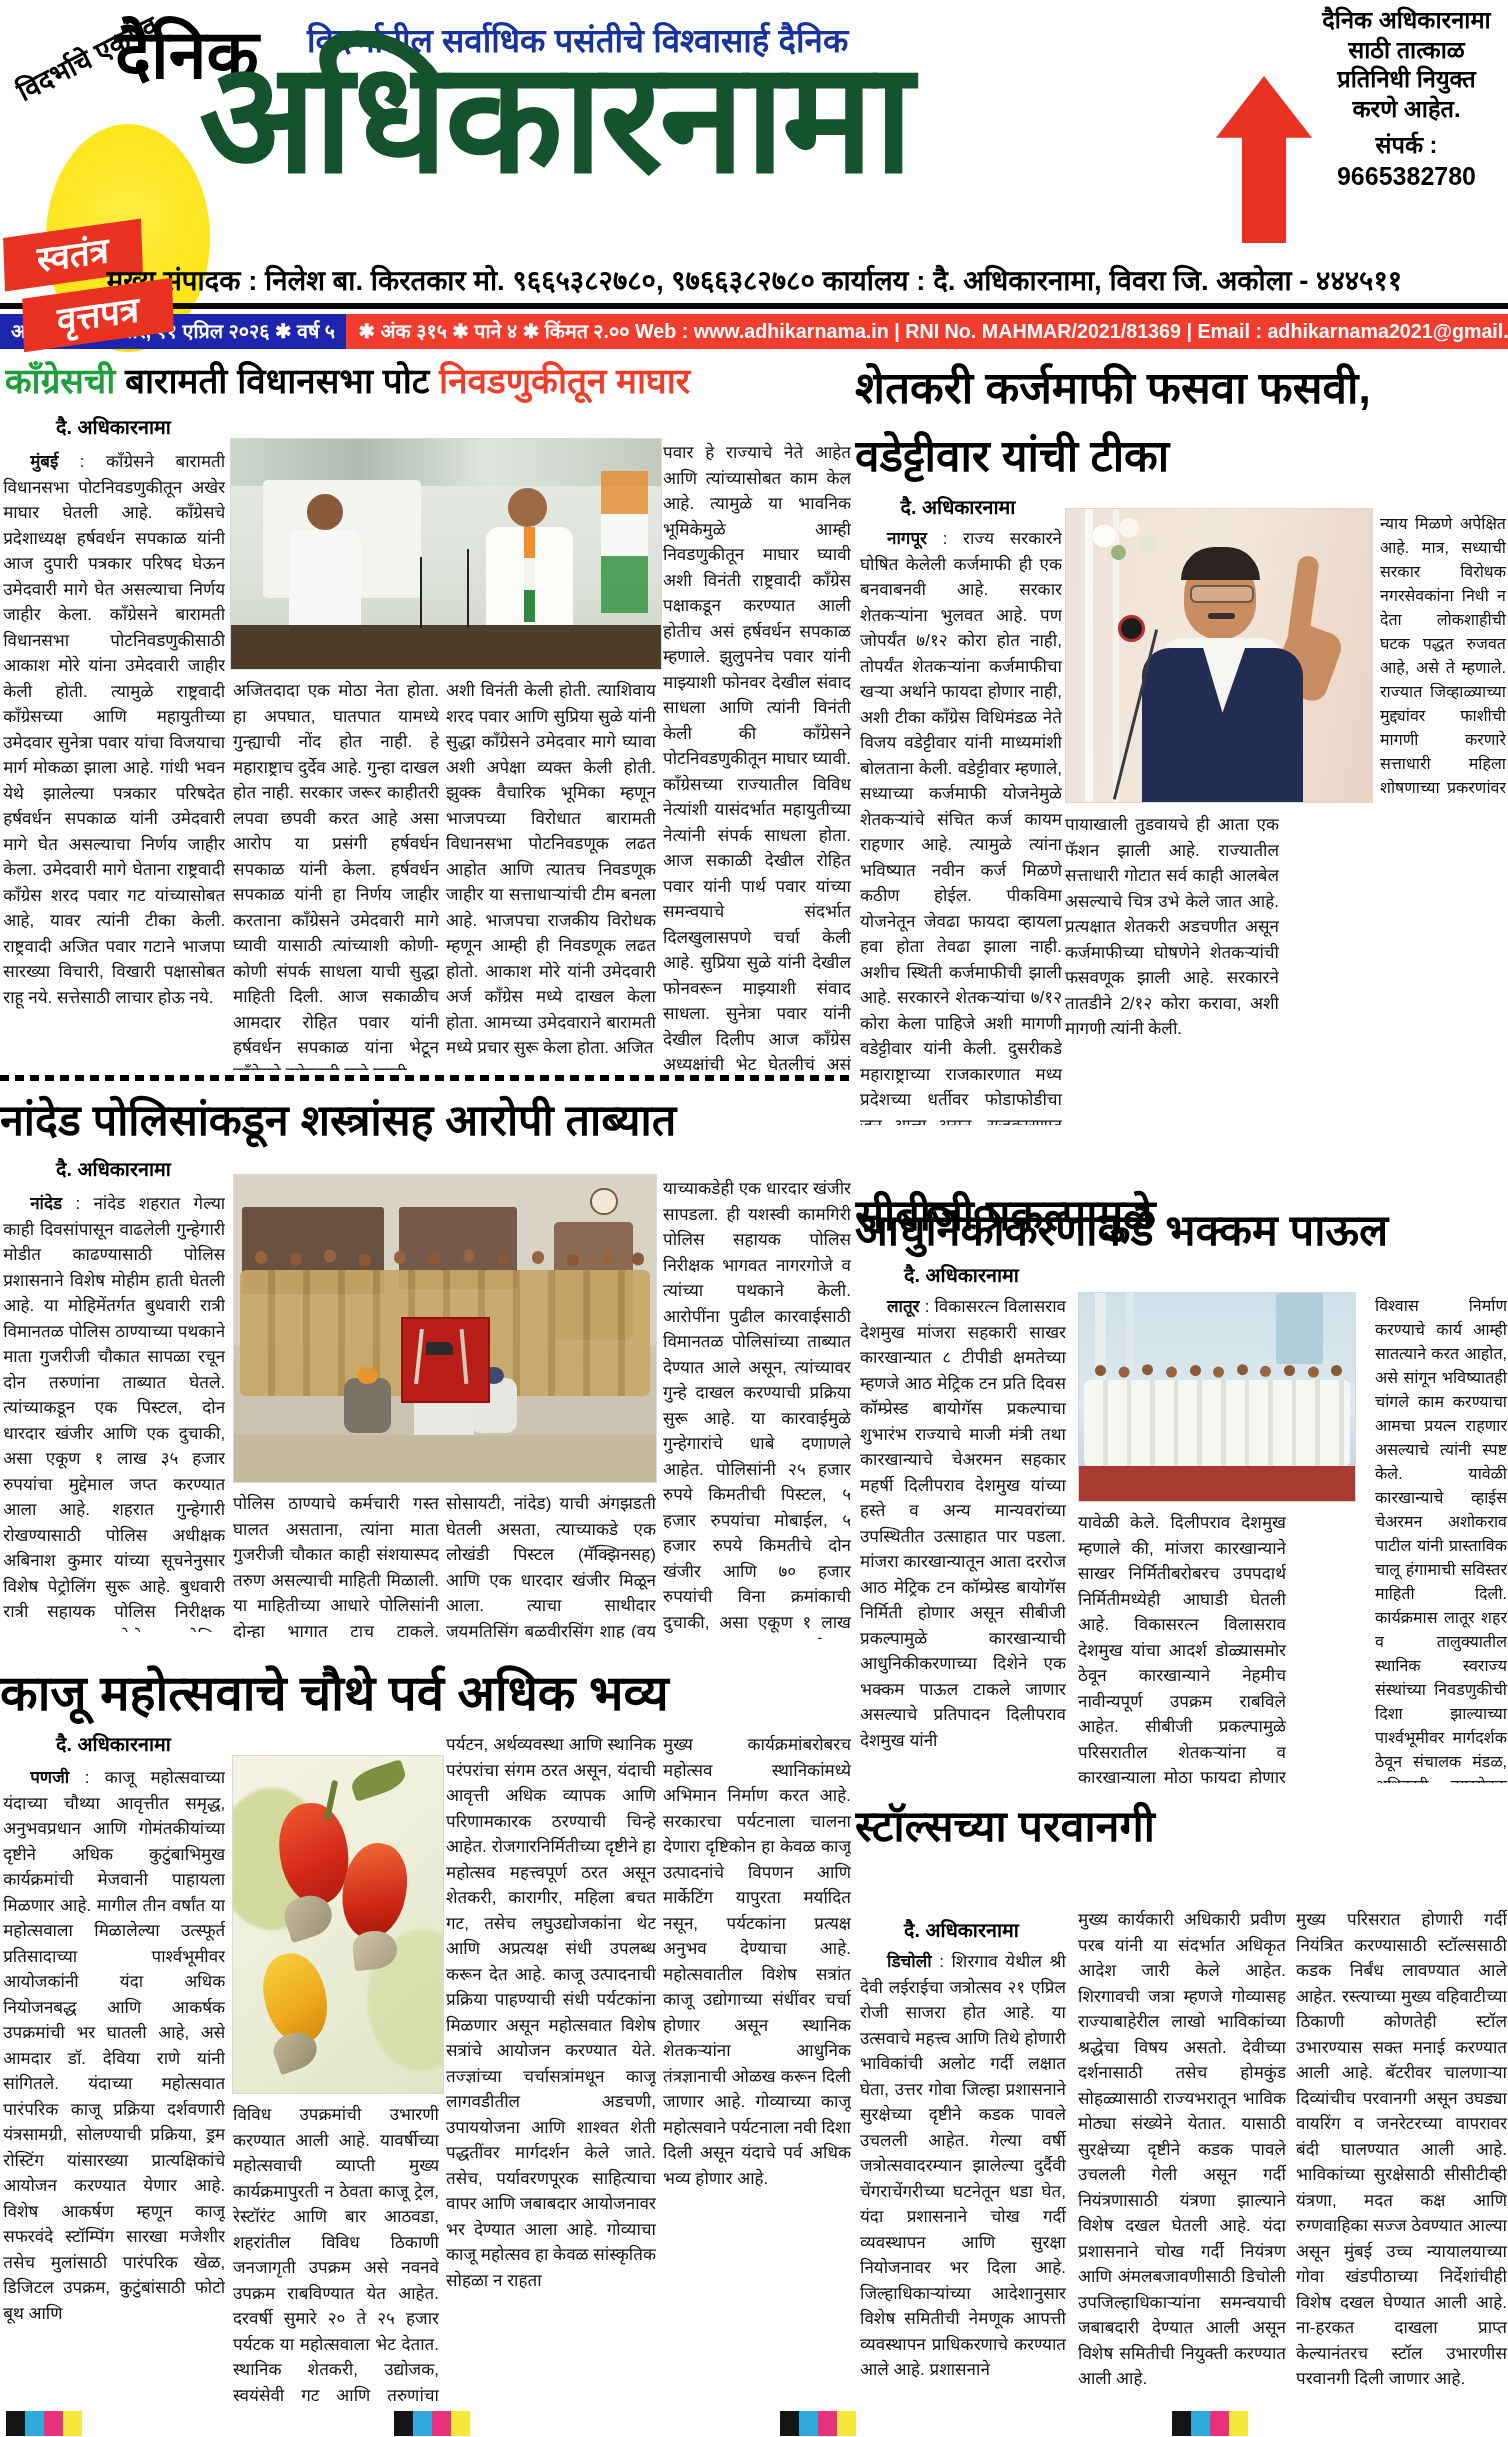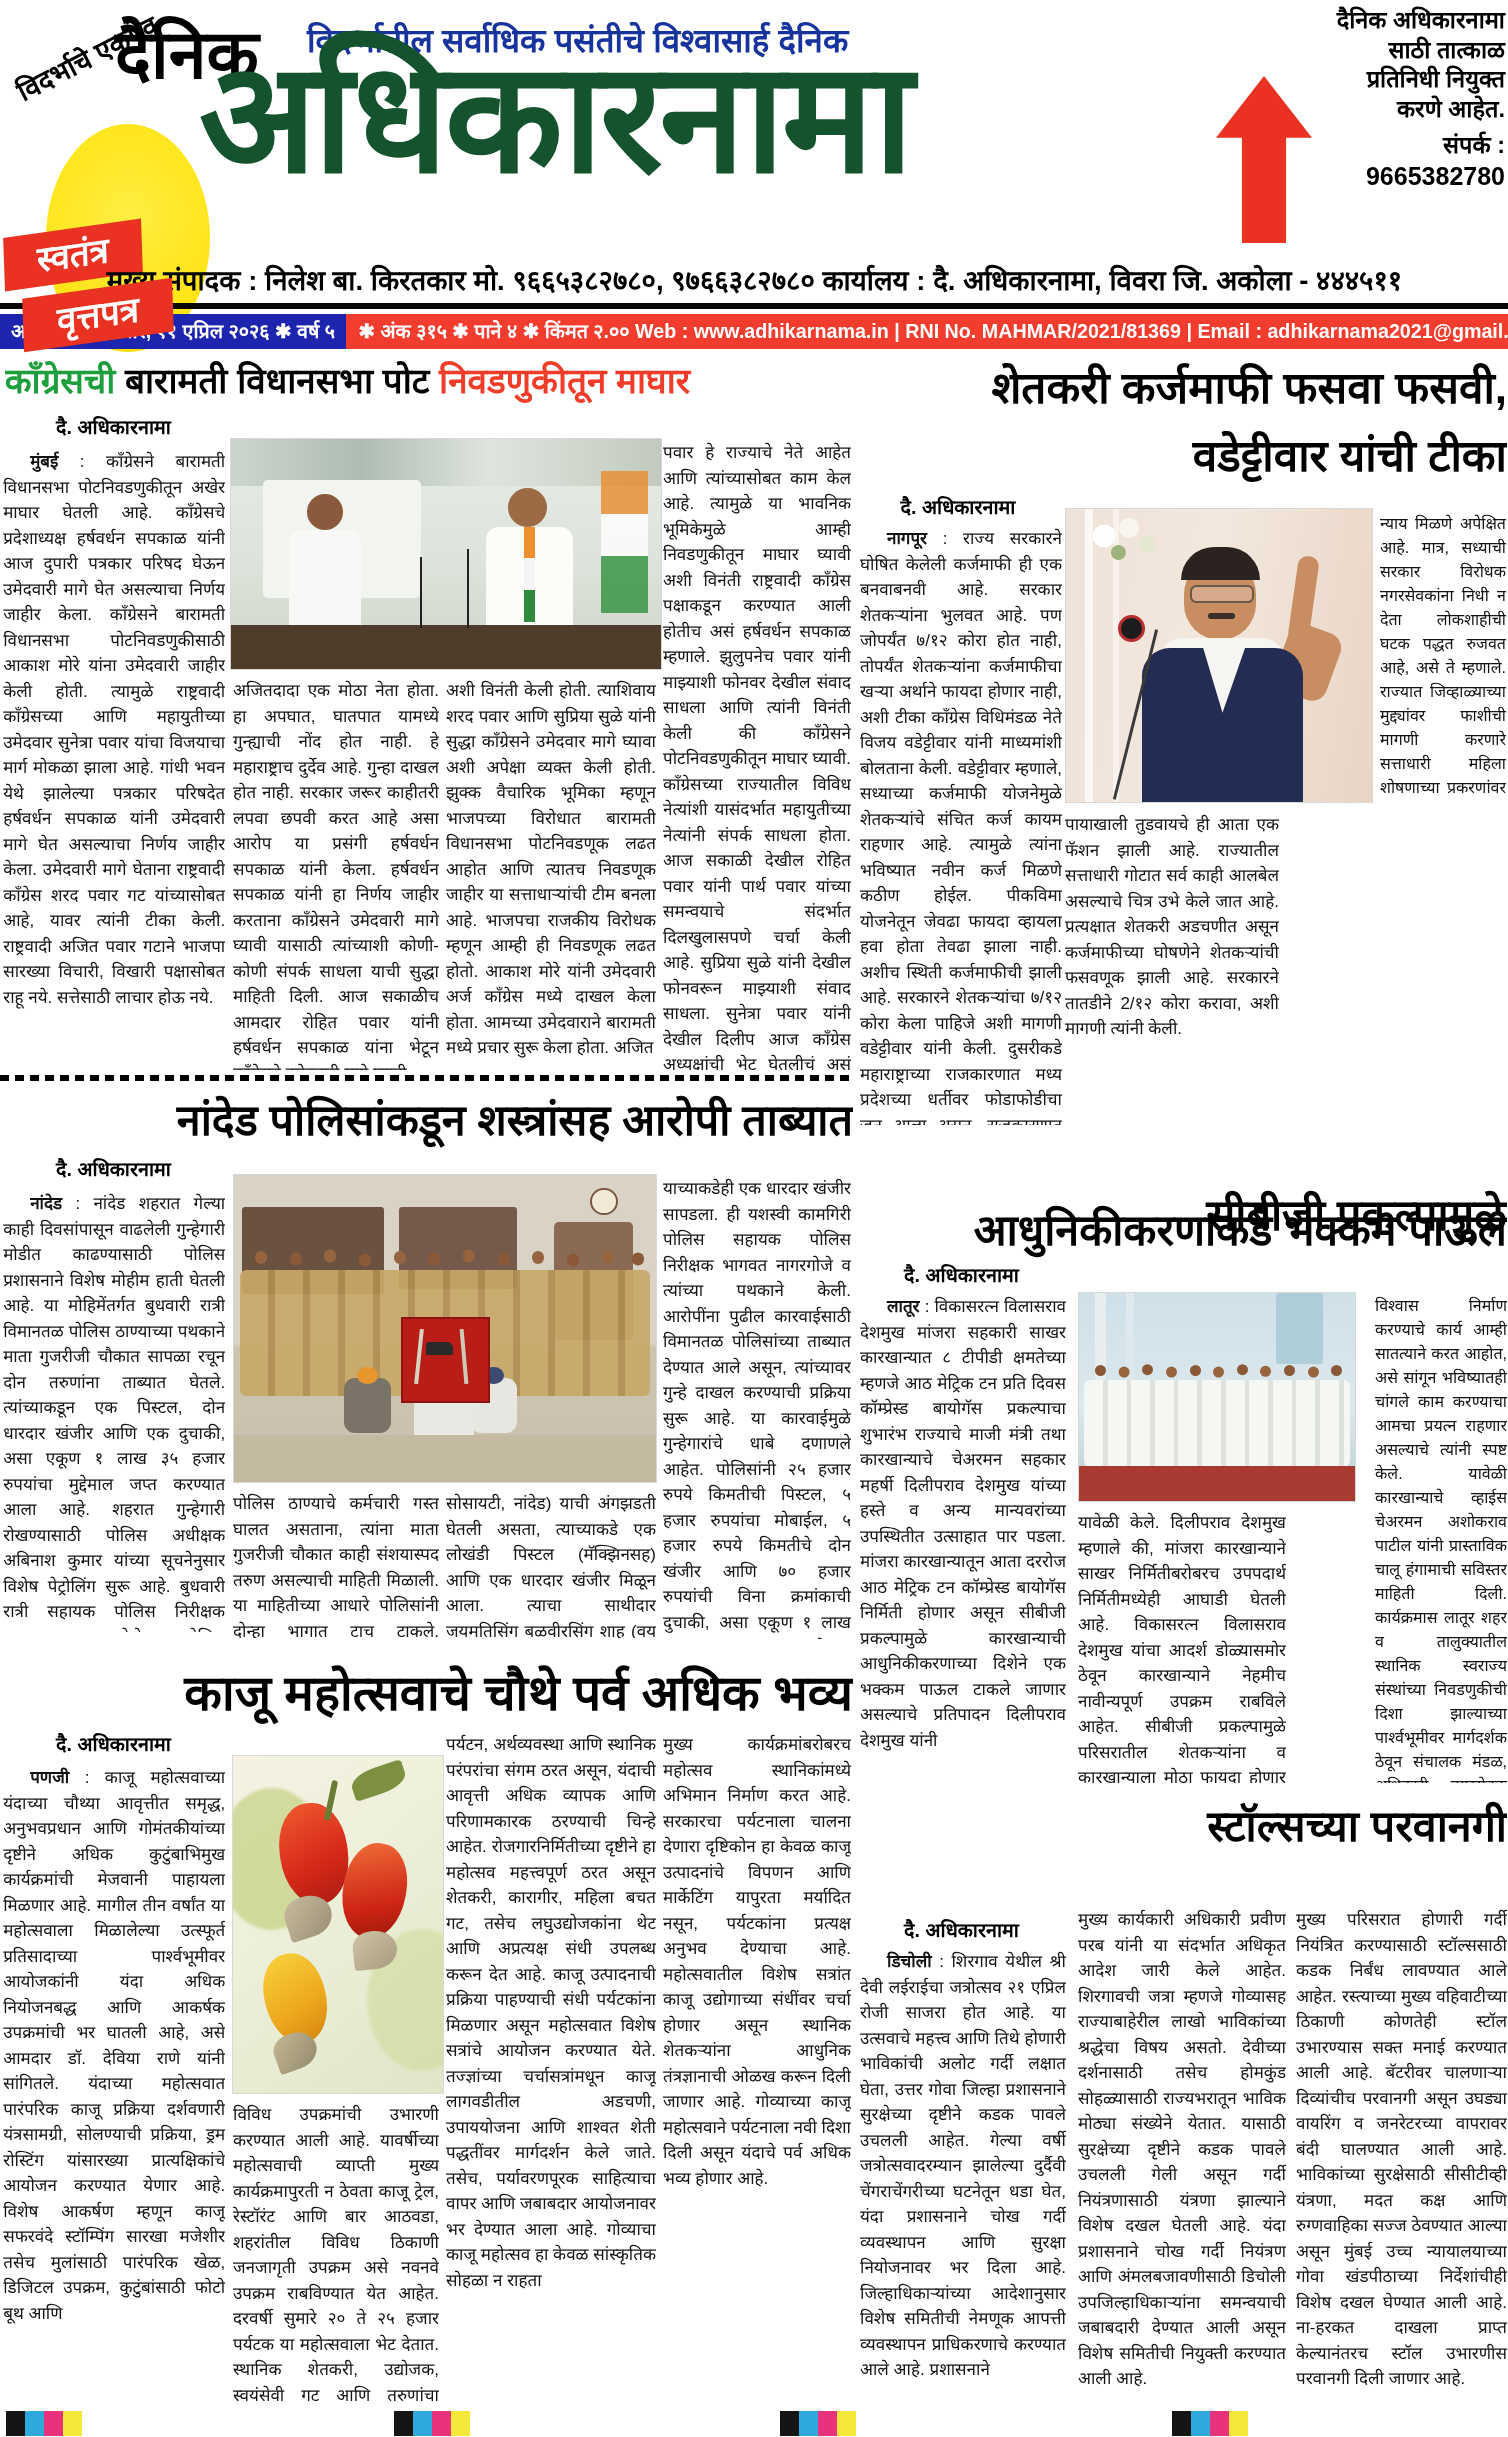--- a/index.html
+++ b/index.html
@@ -5,21 +5,21 @@
   html,body{margin:0;padding:0;background:#ffffff;}
   #page{position:relative;width:1509px;height:2438px;background:#ffffff;overflow:hidden;
         font-family:"Liberation Sans",sans-serif;}
   .abs{position:absolute;}
   .col{position:absolute;font-size:17px;line-height:1.5;text-align:justify;color:#121212;
        overflow:hidden;word-break:break-word;}
   .col b{font-weight:bold;}
   .ind{text-indent:27px;}
   .byline{position:absolute;font-weight:bold;font-size:19.7px;color:#000;text-align:center;}
   .hl{position:absolute;font-weight:bold;color:#000;white-space:nowrap;overflow:hidden;}
-  .center{text-align:right;}
+  .center{text-align:left;}
   
   .sun{position:absolute;left:46px;top:124px;width:164px;height:228px;border-radius:50%;
        background:radial-gradient(circle at 50% 40%, #ffee43 0%, #ffe312 70%, #f8d900 100%);}
   .arc-text{position:absolute;left:9.5px;top:76px;transform:rotate(-27deg);transform-origin:left top;
        font-weight:bold;font-size:27px;color:#000;}
   .banner{position:absolute;background:#e93222;color:#fff;font-weight:bold;text-align:center;
        box-shadow:0 0 0 1.6px #e93222;}
   .title-red{position:absolute;left:199px;top:22px;width:1024px;font-weight:bold;color:#14532d;
        font-size:154px;line-height:1.25;letter-spacing:-3.2px;white-space:nowrap;}
   .arrow-up{position:absolute;left:1216px;top:76px;width:96px;height:167px;background:#e93222;
@@ -59,21 +59,21 @@
         <span>स्वतंत्र</span>
       </div>
       <div class="banner" style="left:23.6px;top:290px;width:148px;height:50px;font-size:35px;line-height:50px;transform:rotate(-8deg) skewX(-6deg);z-index:3;">
         <span>वृत्तपत्र</span>
       </div>
     </div>
     <div class="abs" style="left:115px;top:4.7px;font-weight:bold;font-size:68px;color:#000;">दैनिक</div>
     <div class="abs" style="left:307px;top:17.3px;font-weight:bold;font-size:33px;color:#16339e;white-space:nowrap;">विदर्भातील सर्वाधिक पसंतीचे विश्वासार्ह दैनिक</div>
     <div class="title-red">अधिकारनामा</div>
     <div class="arrow-up"></div>
-    <div class="abs" style="left:1308px;top:6.3px;width:197px;text-align:right;font-weight:bold;font-size:23.6px;line-height:1.25;color:#000;">
+    <div class="abs" style="left:1308px;top:6.3px;width:197px;text-align:center;font-weight:bold;font-size:23.6px;line-height:1.25;color:#000;">
       <div>दैनिक अधिकारनामा</div>
       <div>साठी तात्काळ</div>
       <div>प्रतिनिधी नियुक्त</div>
       <div>करणे आहेत.</div>
       <div style="margin-top:7px;">संपर्क :</div>
       <div style="font-size:25px;">9665382780</div>
     </div>
   </div>
 
   <div class="editor-line">मुख्य संपादक : निलेश बा. किरतकार  मो. ९६६५३८२७८०, ९७६६३८२७८०   कार्यालय : दै. अधिकारनामा, विवरा जि. अकोला - ४४४५११</div>

